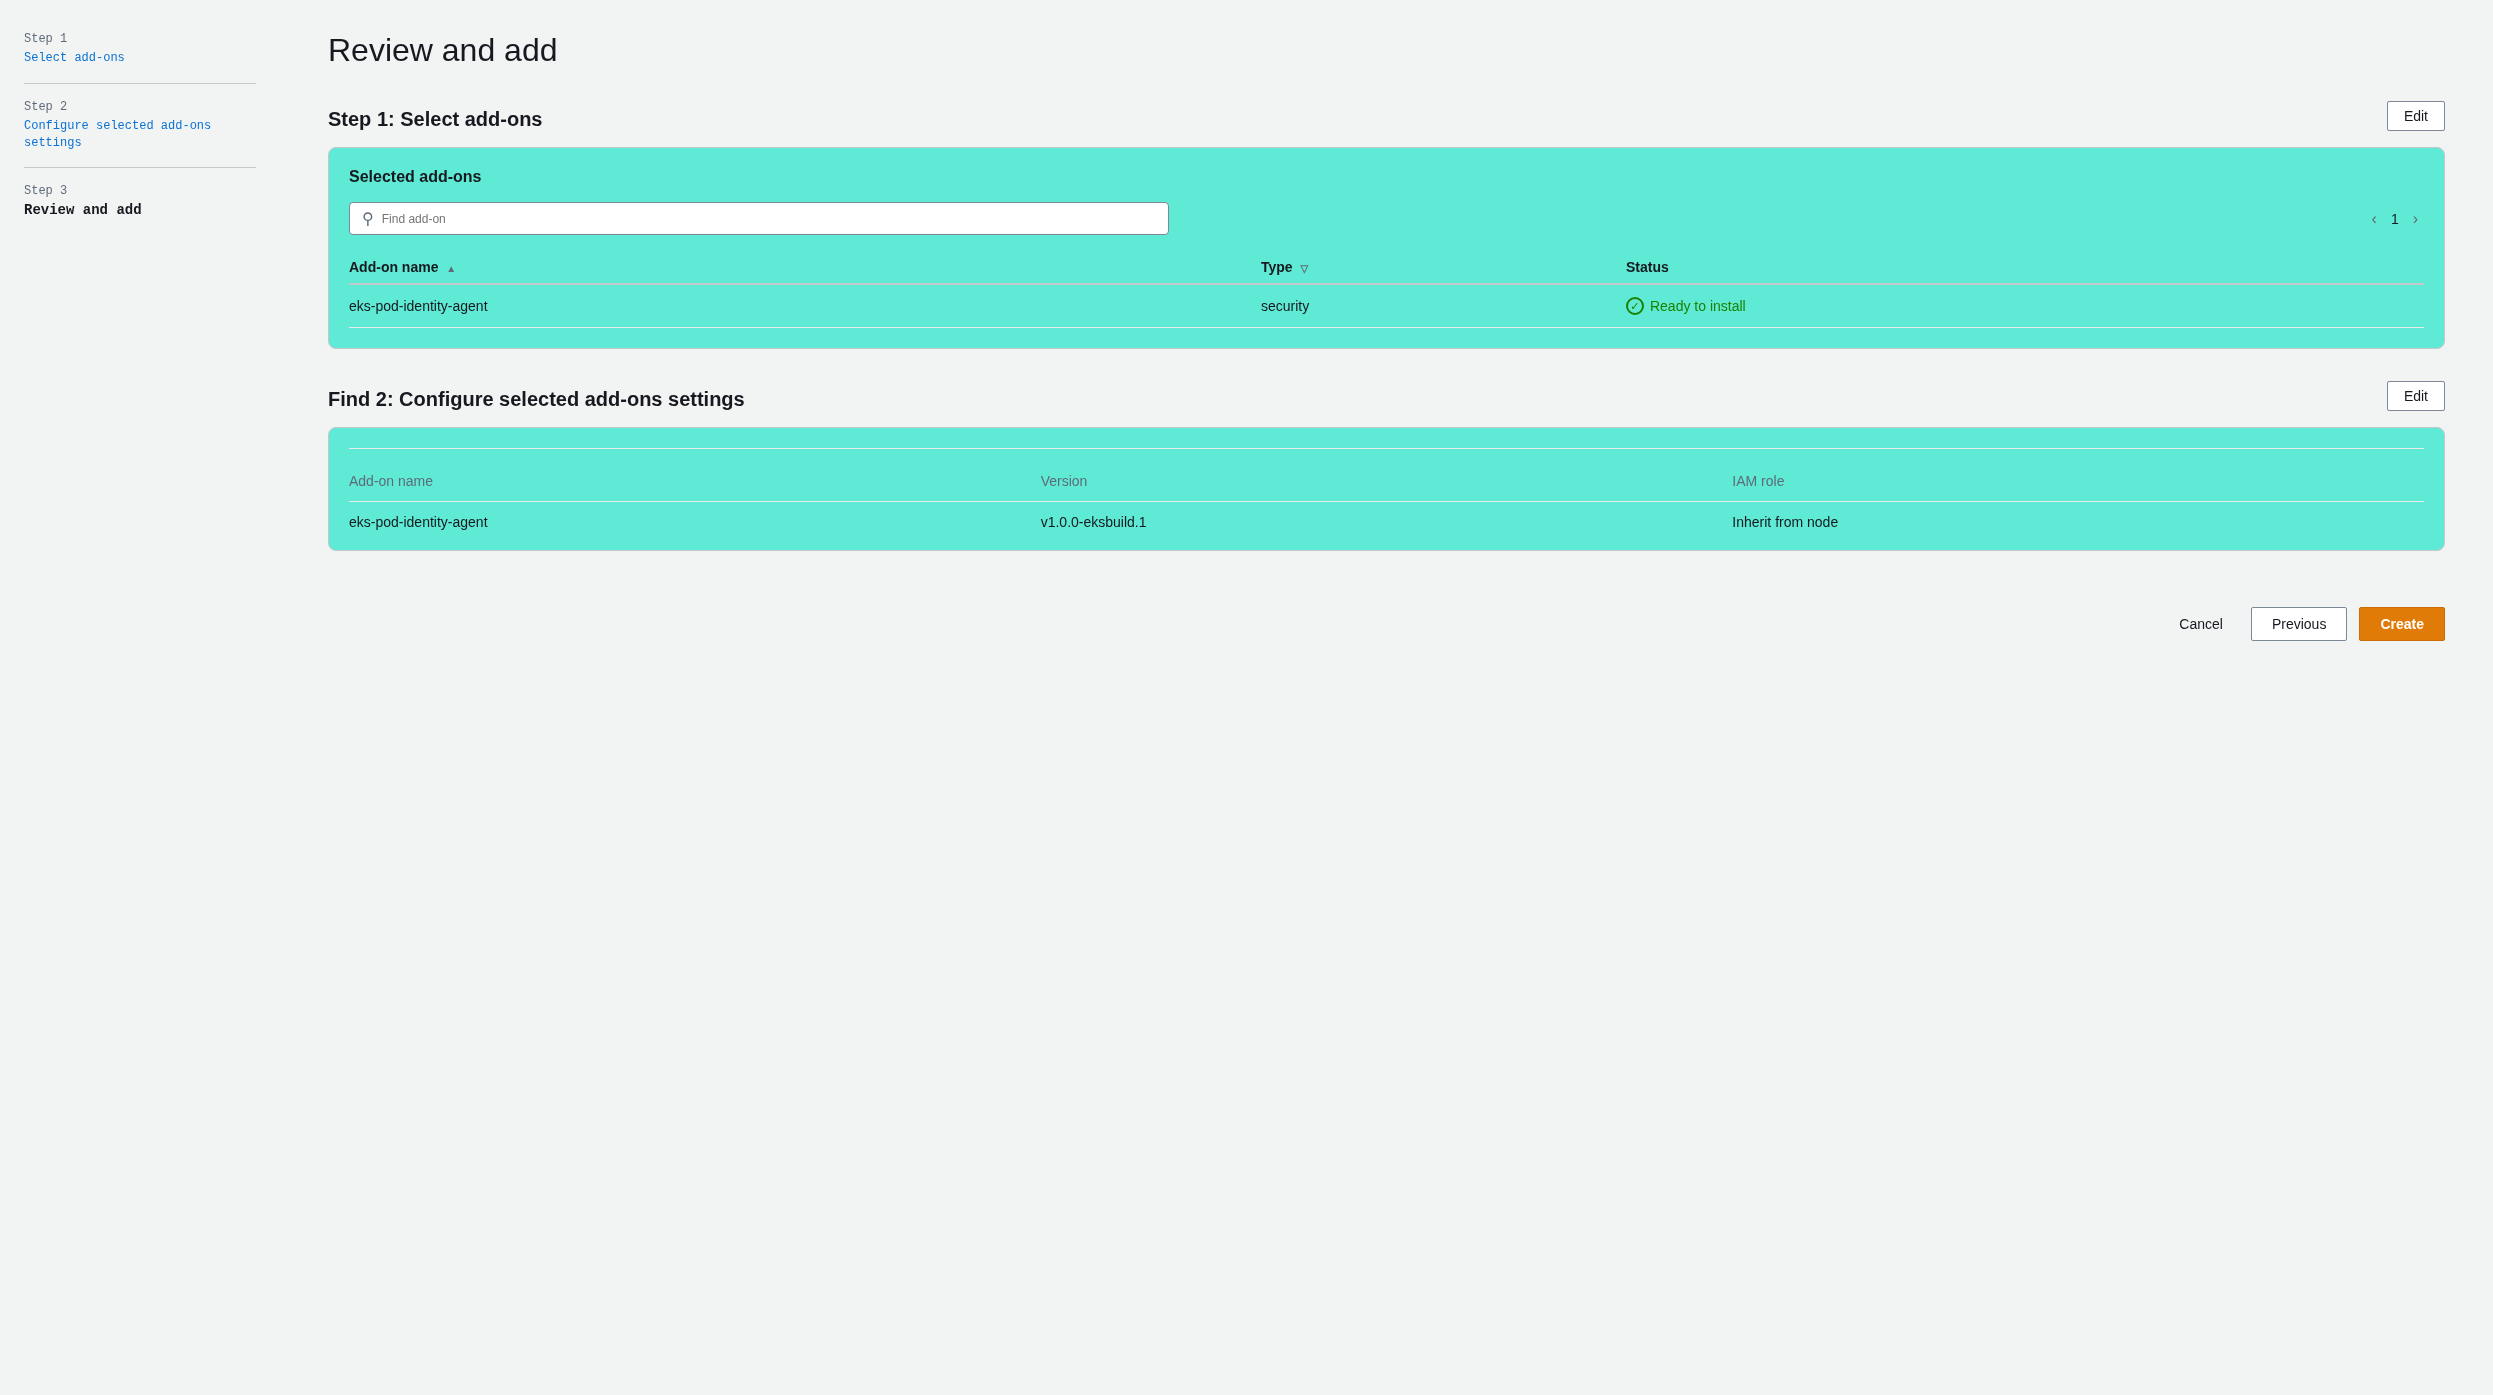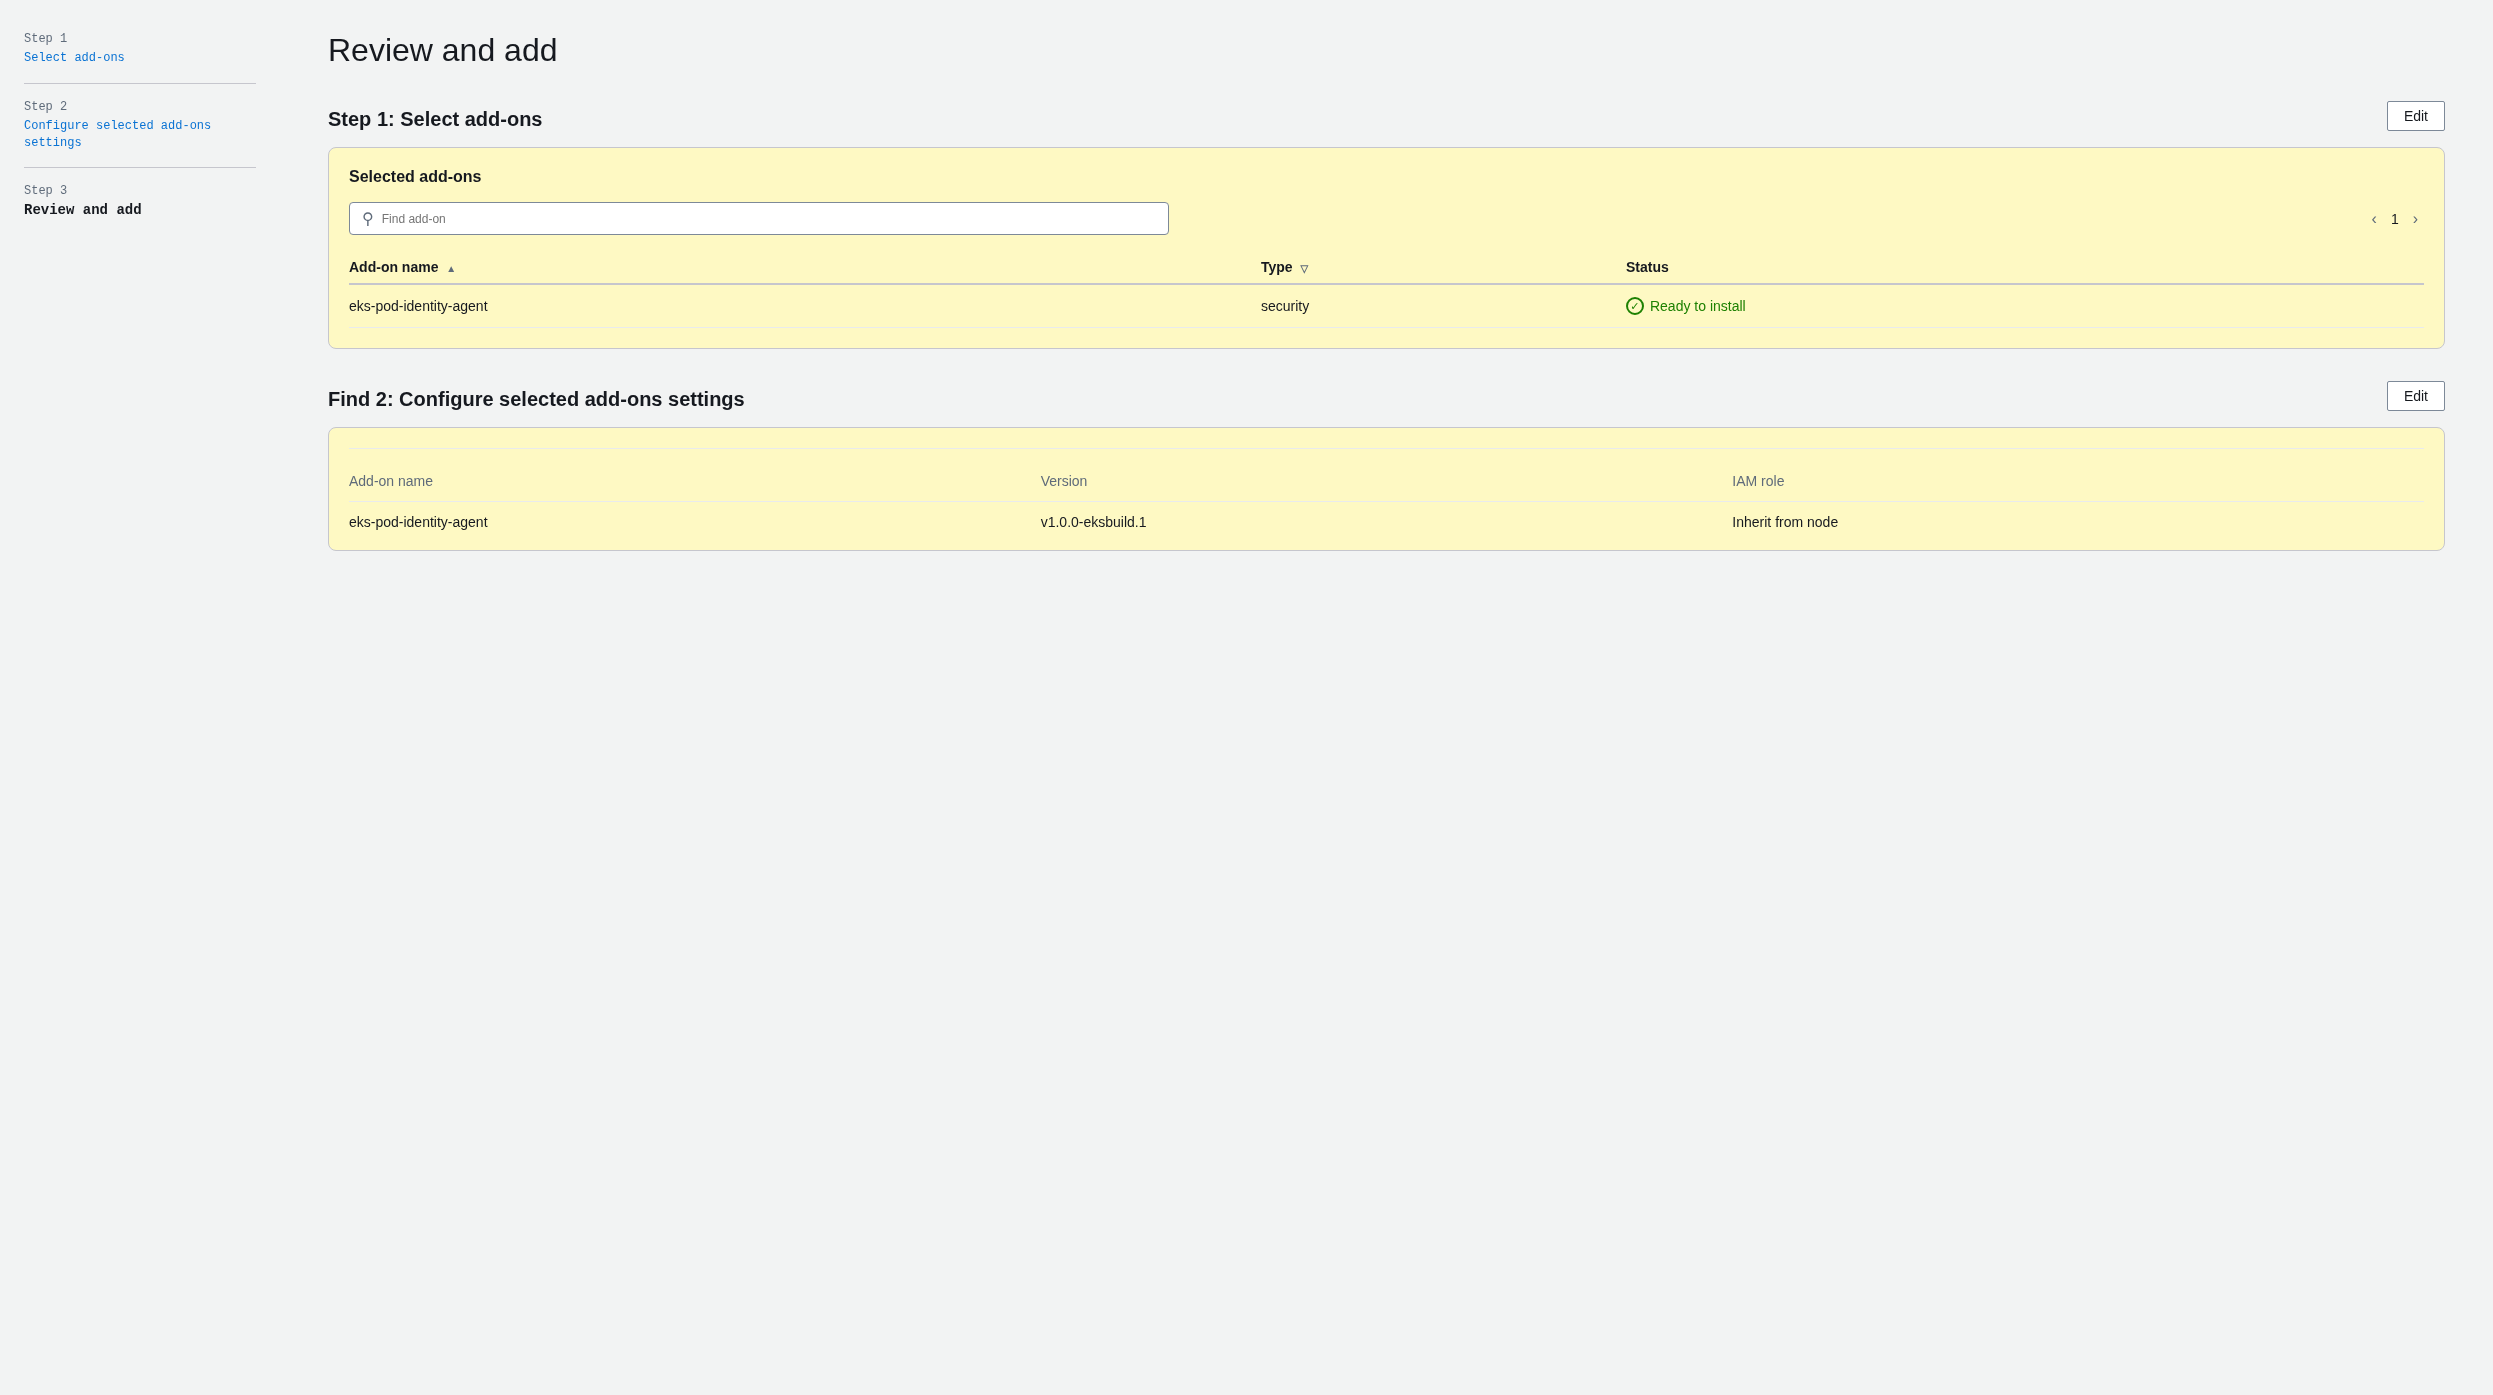--- a/index.html
+++ b/index.html
@@ -99,21 +99,21 @@
       border-radius: 2px;
       padding: 6px 16px;
       font-size: 14px;
       color: #16191f;
       cursor: pointer;
       font-weight: 400;
     }
 
     
     .panel {
-      background: #fef9c3;
+      background: #5eead4;
       border: 1px solid #c6c6cd;
       border-radius: 8px;
       padding: 20px;
     }
 
     .panel-title {
       font-size: 16px;
       font-weight: 700;
       color: #16191f;
       margin-bottom: 16px;
@@ -400,14 +400,19 @@
         </div>
 
         <div class="version-row">
           <span class="version-col-value">eks-pod-identity-agent</span>
           <span class="version-col-value">v1.0.0-eksbuild.1</span>
           <span class="version-col-value">Inherit from node</span>
         </div>
       </div>
     </div>
 
+    <div class="footer-actions">
+      <button class="btn-cancel">Cancel</button>
+      <button class="btn-previous">Previous</button>
+      <button class="btn-create">Create</button>
+    </div>
   </main>
 </div>
 
 </body></html>

